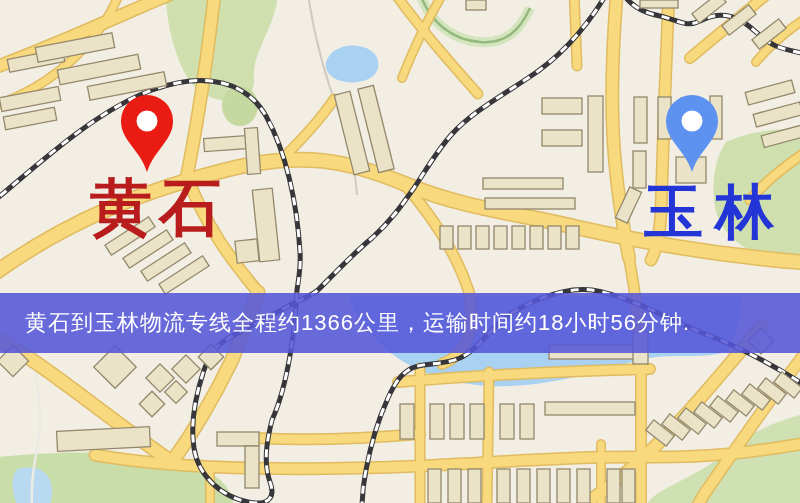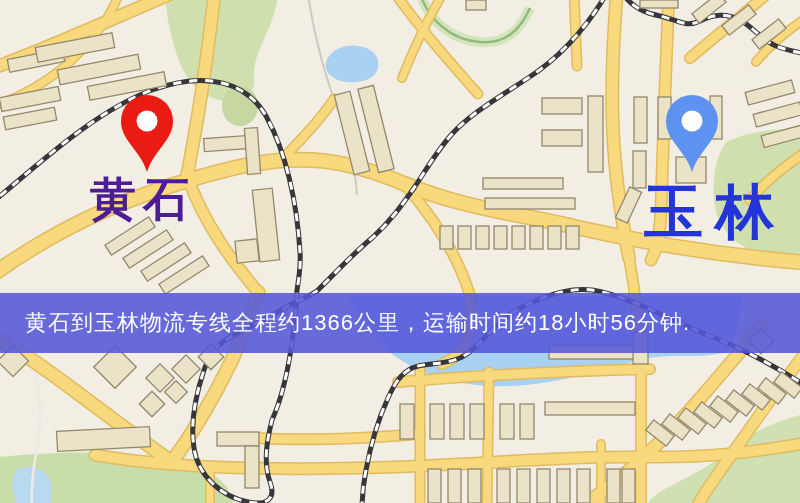--- a/index.html
+++ b/index.html
@@ -6,21 +6,21 @@
   .stage{position:relative;width:800px;height:503px;overflow:hidden;
          font-family:"Liberation Sans",sans-serif;background:#f2eee4;}
   .stage svg{position:absolute;left:0;top:0;display:block;}
   .road-casing path, .road-casing use{fill:none;stroke:#e0bb60;stroke-linecap:round;}
   .road-fill path, .road-fill use{fill:none;stroke:#f8d97e;stroke-linecap:round;}
   .rail-base use{fill:none;stroke:#36363b;stroke-linecap:butt;}
   .rail-dash use{fill:none;stroke:#ffffff;stroke-dasharray:8 8;}
   .bld rect{fill:#ebe3c8;stroke:#93886c;stroke-width:1.3px;}
   .city-label{position:absolute;line-height:1;white-space:nowrap;
               font-family:"Liberation Serif",serif;font-weight:700;}
-  .origin-label{left:90px;top:177px;font-size:46px;letter-spacing:7px;color:#4c1d95;}
+  .origin-label{left:90px;top:177px;font-size:62px;letter-spacing:7px;color:#b91c1c;}
   .dest-label{left:644px;top:183px;font-size:59px;letter-spacing:12px;color:#2335d6;font-weight:600;}
   .banner{position:absolute;left:0;top:293px;width:800px;height:60px;
           background:rgba(85,88,216,0.88);display:flex;align-items:center;}
   .banner-text{color:#ffffff;font-size:22px;letter-spacing:1px;padding-left:25px;
                font-family:"Liberation Sans",sans-serif;}
 </style>
 </head>
 <body>
 
 <div class="stage">

